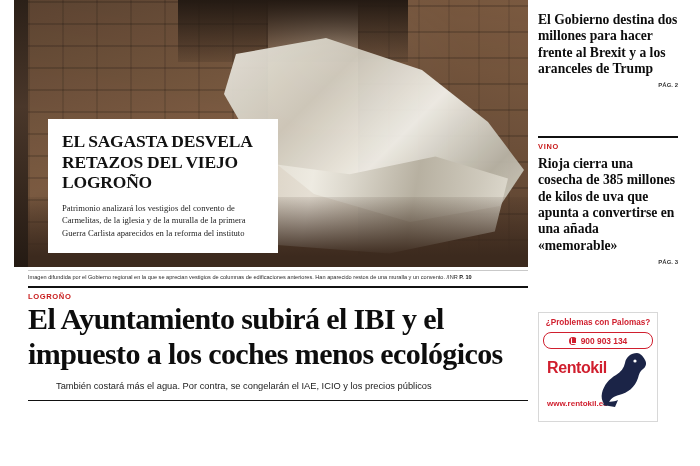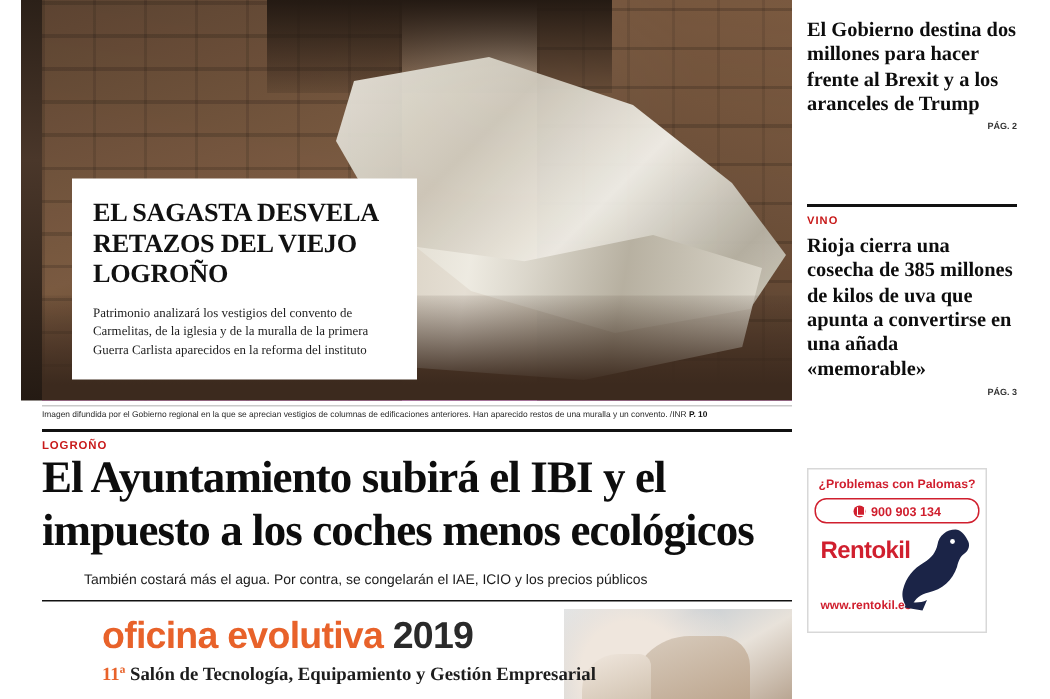--- a/index.html
+++ b/index.html
@@ -432,34 +432,20 @@
     </div>
 
     <h1 class="headline">El Ayuntamiento subirá el IBI y el impuesto a los coches menos ecológicos</h1>
 
     <div class="subhead">
       <span class="pag">PÁG. 11</span>
       <span>También costará más el agua. Por contra, se congelarán el IAE, ICIO y los precios públicos</span>
     </div>
     <div class="rule-thin"></div>
 
-    <div class="bottom-ad">
-      <div class="ad-photo">
-        <div class="shape-a"></div>
-        <div class="shape-b"></div>
-      </div>
-      <div class="ad-title">
-        <span>oficina  evolutiva</span>
-        <span class="year">2019</span>
-      </div>
-      <div class="ad-sub">
-        <span class="num">11ª</span>
-        <span>Salón de Tecnología, Equipamiento y Gestión Empresarial</span>
-      </div>
-    </div>
   </div>
 
   <div class="mid-gap"></div>
 
   <div class="right-col">
 
     <div class="rc-block" style="top:-4px;">
       <h3 class="rc-headline">El Gobierno destina dos millones para hacer frente al Brexit y a los aranceles de Trump</h3>
       <div class="rc-pag">PÁG. 2</div>
     </div>

